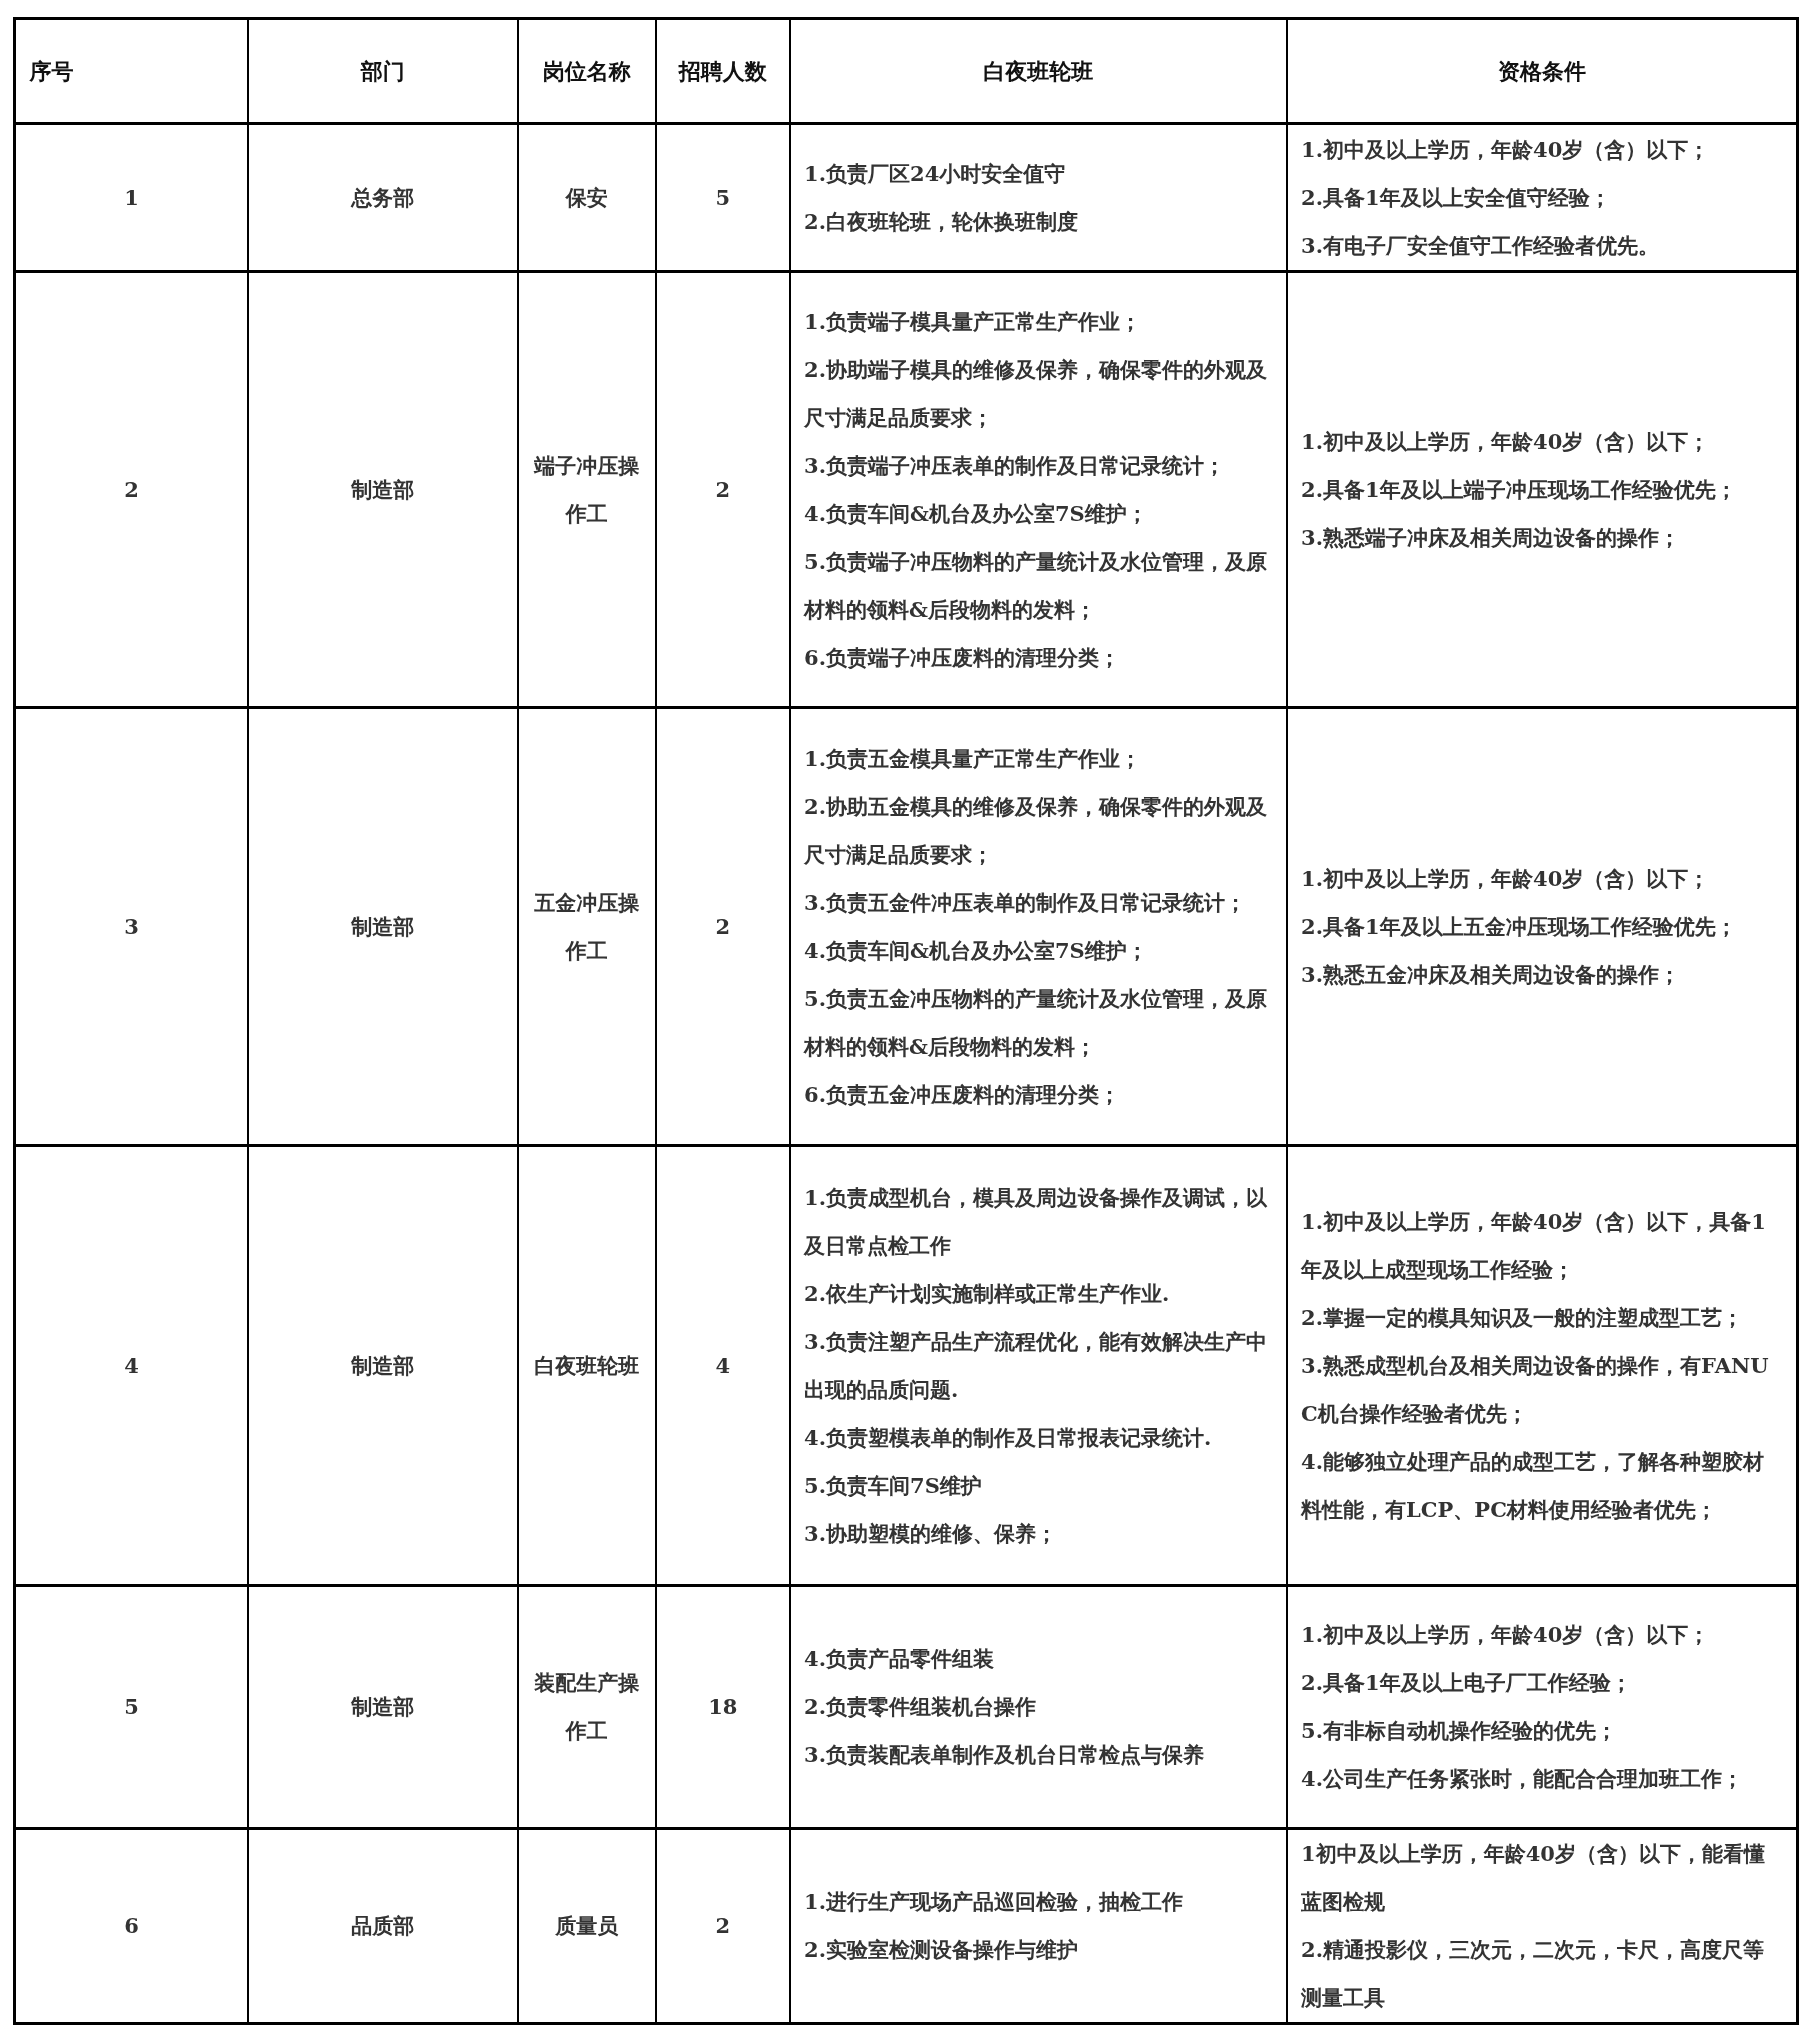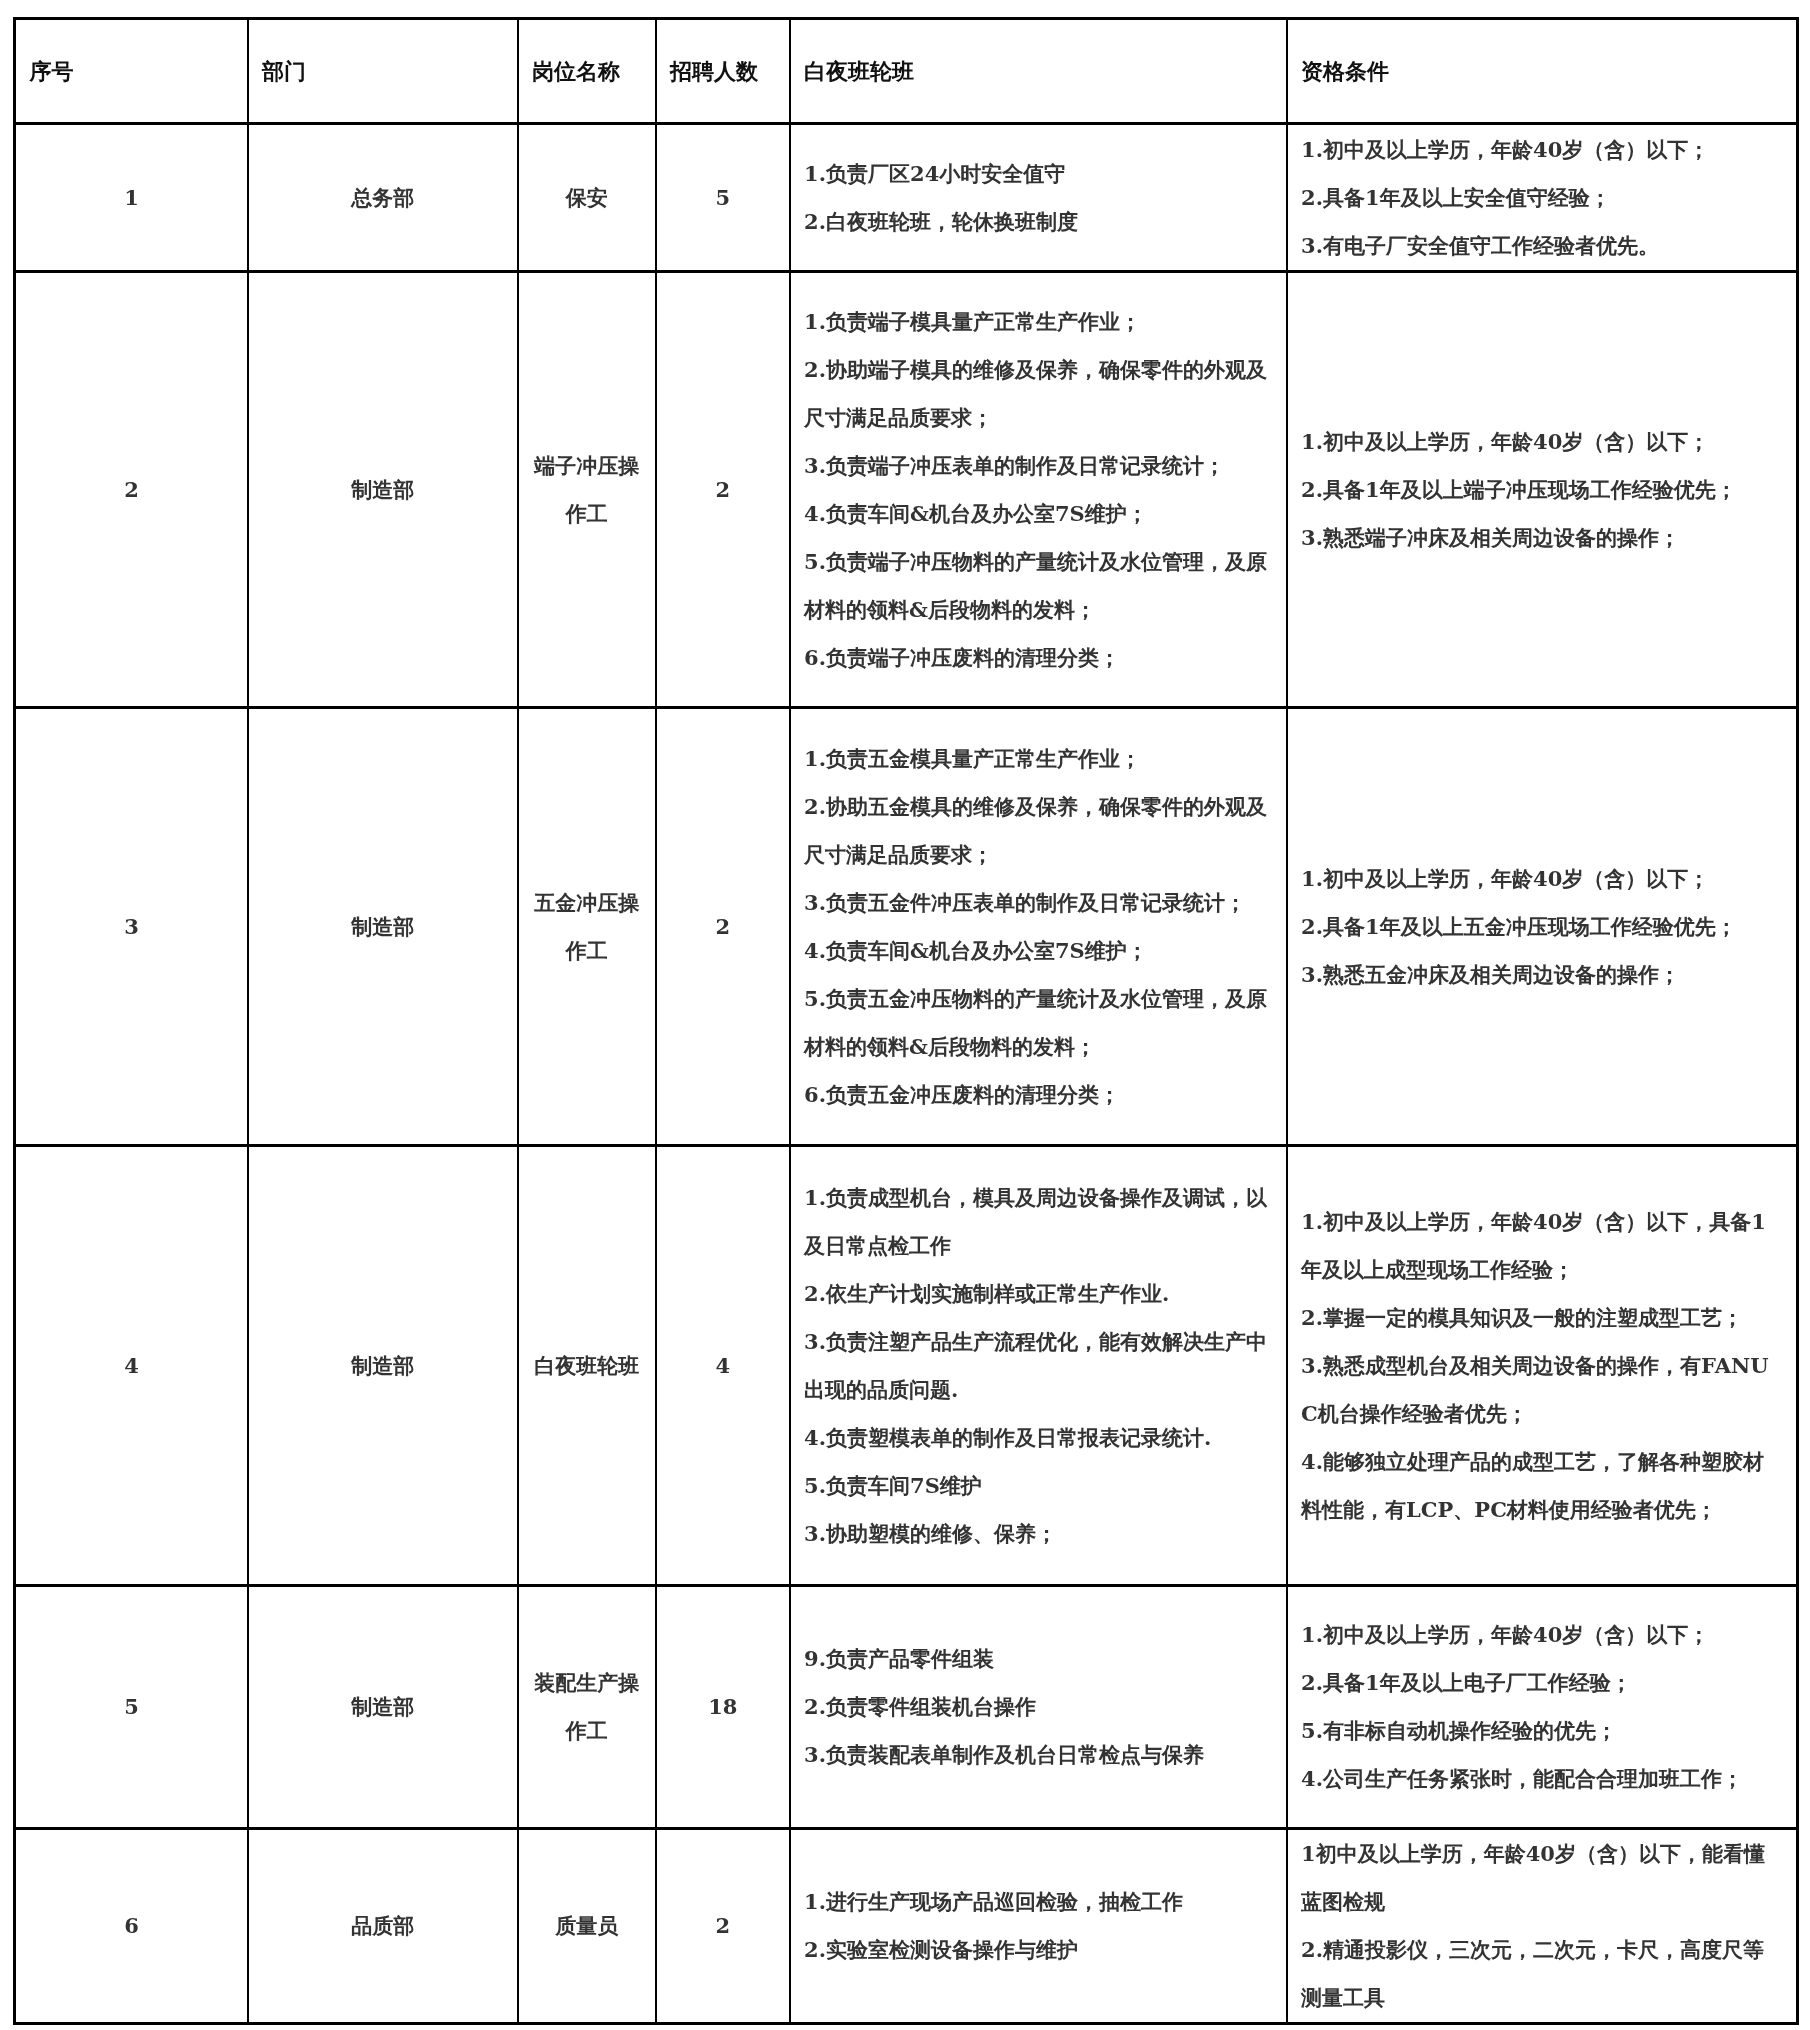--- a/index.html
+++ b/index.html
@@ -13,21 +13,21 @@
   table.jobs td, table.jobs th {
     border: 2.9px solid #000;
     padding: 0 13.3px;
     font-size: 21px;
     line-height: 48px;
     vertical-align: middle;
     font-weight: bold;
     word-break: break-all;
   }
   table.jobs tr { border-bottom: 3.8px solid #000; }
-  table.jobs th { color: #111; font-weight: bold; font-size: 22px; text-align: left; }
+  table.jobs th { color: #111; font-weight: bold; font-size: 22px; text-align: center; }
   table.jobs th.left { text-align: left; }
   .c { text-align: center; }
   .jobname { line-height: 48px; padding: 0 19px; }
   .lines div { white-space: normal; }
   tr.h  { height: 105px; }
   tr.r1 { height: 148px; }
   tr.r2 { height: 436px; }
   tr.r3 { height: 438px; }
   tr.r4 { height: 440px; }
   tr.r5 { height: 243px; }
@@ -133,21 +133,21 @@
         <div>4.能够独立处理产品的成型工艺，了解各种塑胶材料性能，有LCP、PC材料使用经验者优先；</div>
       </td>
     </tr>
 
     <tr class="r5">
       <td class="c">5</td>
       <td class="c">制造部</td>
       <td class="c jobname">装配生产操作工</td>
       <td class="c">18</td>
       <td class="lines">
-        <div>9.负责产品零件组装</div>
+        <div>4.负责产品零件组装</div>
         <div>2.负责零件组装机台操作</div>
         <div>3.负责装配表单制作及机台日常检点与保养</div>
       </td>
       <td class="lines">
         <div>1.初中及以上学历，年龄40岁（含）以下；</div>
         <div>2.具备1年及以上电子厂工作经验；</div>
         <div>5.有非标自动机操作经验的优先；</div>
         <div>4.公司生产任务紧张时，能配合合理加班工作；</div>
       </td>
     </tr>

